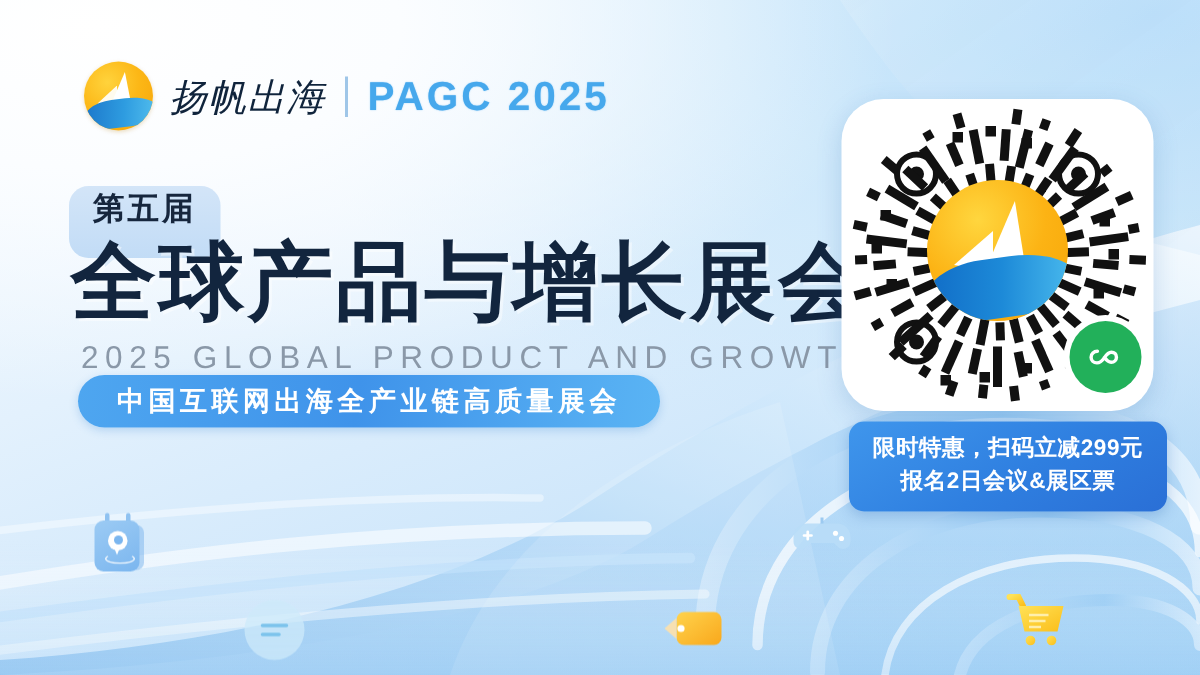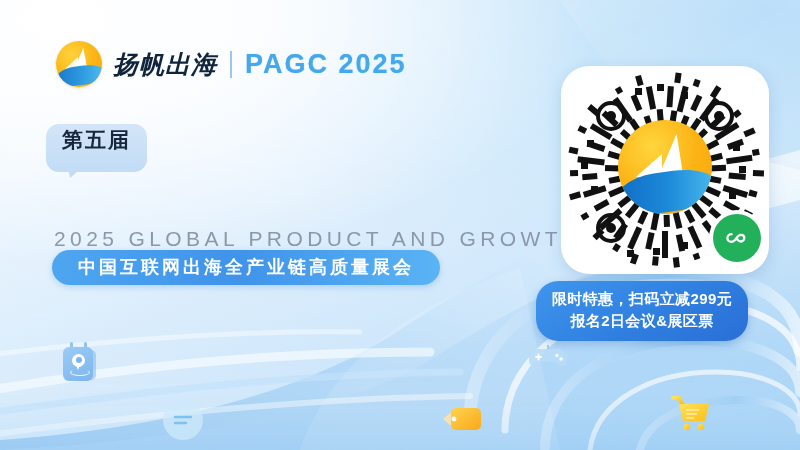--- a/index.html
+++ b/index.html
@@ -24,21 +24,21 @@
   .logo-mark{width:46px;height:46px;border-radius:50%;position:relative;overflow:hidden;
     background:radial-gradient(circle at 34% 30%,#ffd33c 0%,#fcb716 48%,#f5a208 100%);
     box-shadow:0 1px 3px rgba(180,120,0,.25);}
   .logo-mark .sail{position:absolute;left:14px;top:7px;width:17px;height:22px;
     background:#fff;clip-path:polygon(78% 0%,100% 86%,30% 86%);}
   .logo-mark .sail2{position:absolute;left:9px;top:16px;width:13px;height:14px;
     background:#fff;clip-path:polygon(100% 0%,100% 100%,0% 86%);opacity:.92;}
   .logo-mark .wave{position:absolute;left:-2px;bottom:2px;width:52px;height:19px;
     background:linear-gradient(100deg,#1a73c8 0%,#2e9ce0 55%,#57c2ef 100%);
     border-radius:50% 50% 46% 46%/88% 62% 34% 34%;transform:rotate(-7deg);}
-  .logo-cn{margin-left:11px;font-size:25px;font-weight:bold;color:#10243c;letter-spacing:1px;
+  .logo-cn{margin-left:11px;font-size:25px;font-weight:normal;color:#10243c;letter-spacing:1px;
     font-style:italic;font-family:"Liberation Sans",sans-serif;white-space:nowrap;}
   .logo-div{margin:0 13px;width:2px;height:27px;background:#9fc6e8;}
   .logo-en{font-size:27px;font-weight:bold;color:#46a8ec;letter-spacing:2px;white-space:nowrap;
     text-shadow:0 0 1px rgba(70,168,236,.6);}
 
   
   .edition{position:absolute;left:46px;top:124px;}
   .edition-pill{background:linear-gradient(180deg,#d3e5f8 0%,#c2dcf6 100%);
     color:#16263d;font-size:21px;font-weight:bold;letter-spacing:2px;
     padding:5px 16px 22px;border-radius:13px;display:inline-block;line-height:1;}
@@ -92,23 +92,23 @@
   .qr-logo .sail2{position:absolute;left:18px;top:34px;width:26px;height:27px;background:#fff;
     clip-path:polygon(100% 0%,100% 100%,0% 84%);}
   .qr-logo .wave{position:absolute;left:-6px;bottom:2px;width:108px;height:40px;
     background:linear-gradient(98deg,#0f68c4 0%,#1d8ad8 52%,#4fc0f0 100%);
     border-radius:50% 50% 46% 46%/86% 66% 36% 36%;transform:rotate(-8deg);}
   .qr-mini{position:absolute;left:152px;top:148px;width:48px;height:48px;border-radius:50%;
     background:#22b05a;display:flex;align-items:center;justify-content:center;
     box-shadow:0 0 0 4px #fff;}
 
   
-  .promo{position:absolute;left:536px;top:281px;width:200px;
+  .promo{position:absolute;left:566px;top:281px;width:200px;
     background:linear-gradient(150deg,#3f96ec 0%,#2f7fe0 55%,#2a6fd6 100%);
-    border-radius:22px;padding:7px 6px 9px;text-align:center;
+    border-radius:10px;padding:7px 6px 9px;text-align:center;
     box-shadow:0 3px 9px rgba(40,100,180,.28);}
   .promo div{color:#fff;font-size:15px;font-weight:bold;letter-spacing:.4px;line-height:1.45;
     white-space:nowrap;}
 
   
   .ic{position:absolute;}
   .ic-pad{left:527px;top:341px;width:42px;height:30px;}
   .ic-cart{left:667px;top:392px;width:48px;height:44px;}
   .ic-tag{left:441px;top:403px;width:44px;height:32px;}
   .ic-bubble{left:161px;top:398px;width:44px;height:44px;}
@@ -180,20 +180,21 @@
     <div class="logo-cn">扬帆出海</div>
     <div class="logo-div"></div>
     <div class="logo-en">PAGC 2025</div>
   </div>
 
   <div class="edition">
     <span class="edition-pill">第五届</span>
     <span class="edition-tail"></span>
   </div>
 
+  <div class="title-cn">全球产品与增长展会</div>
   <div class="title-en">2025 GLOBAL PRODUCT AND GROWTH EXHIBITION</div>
 
   <div class="subpill">中国互联网出海全产业链高质量展会</div>
 
   <div class="meta">
     <div class="meta-icon">
       <span class="handle h1"></span>
         <span class="handle h2"></span>
       <span class="bag-back"></span>
         <span class="bag"></span>

